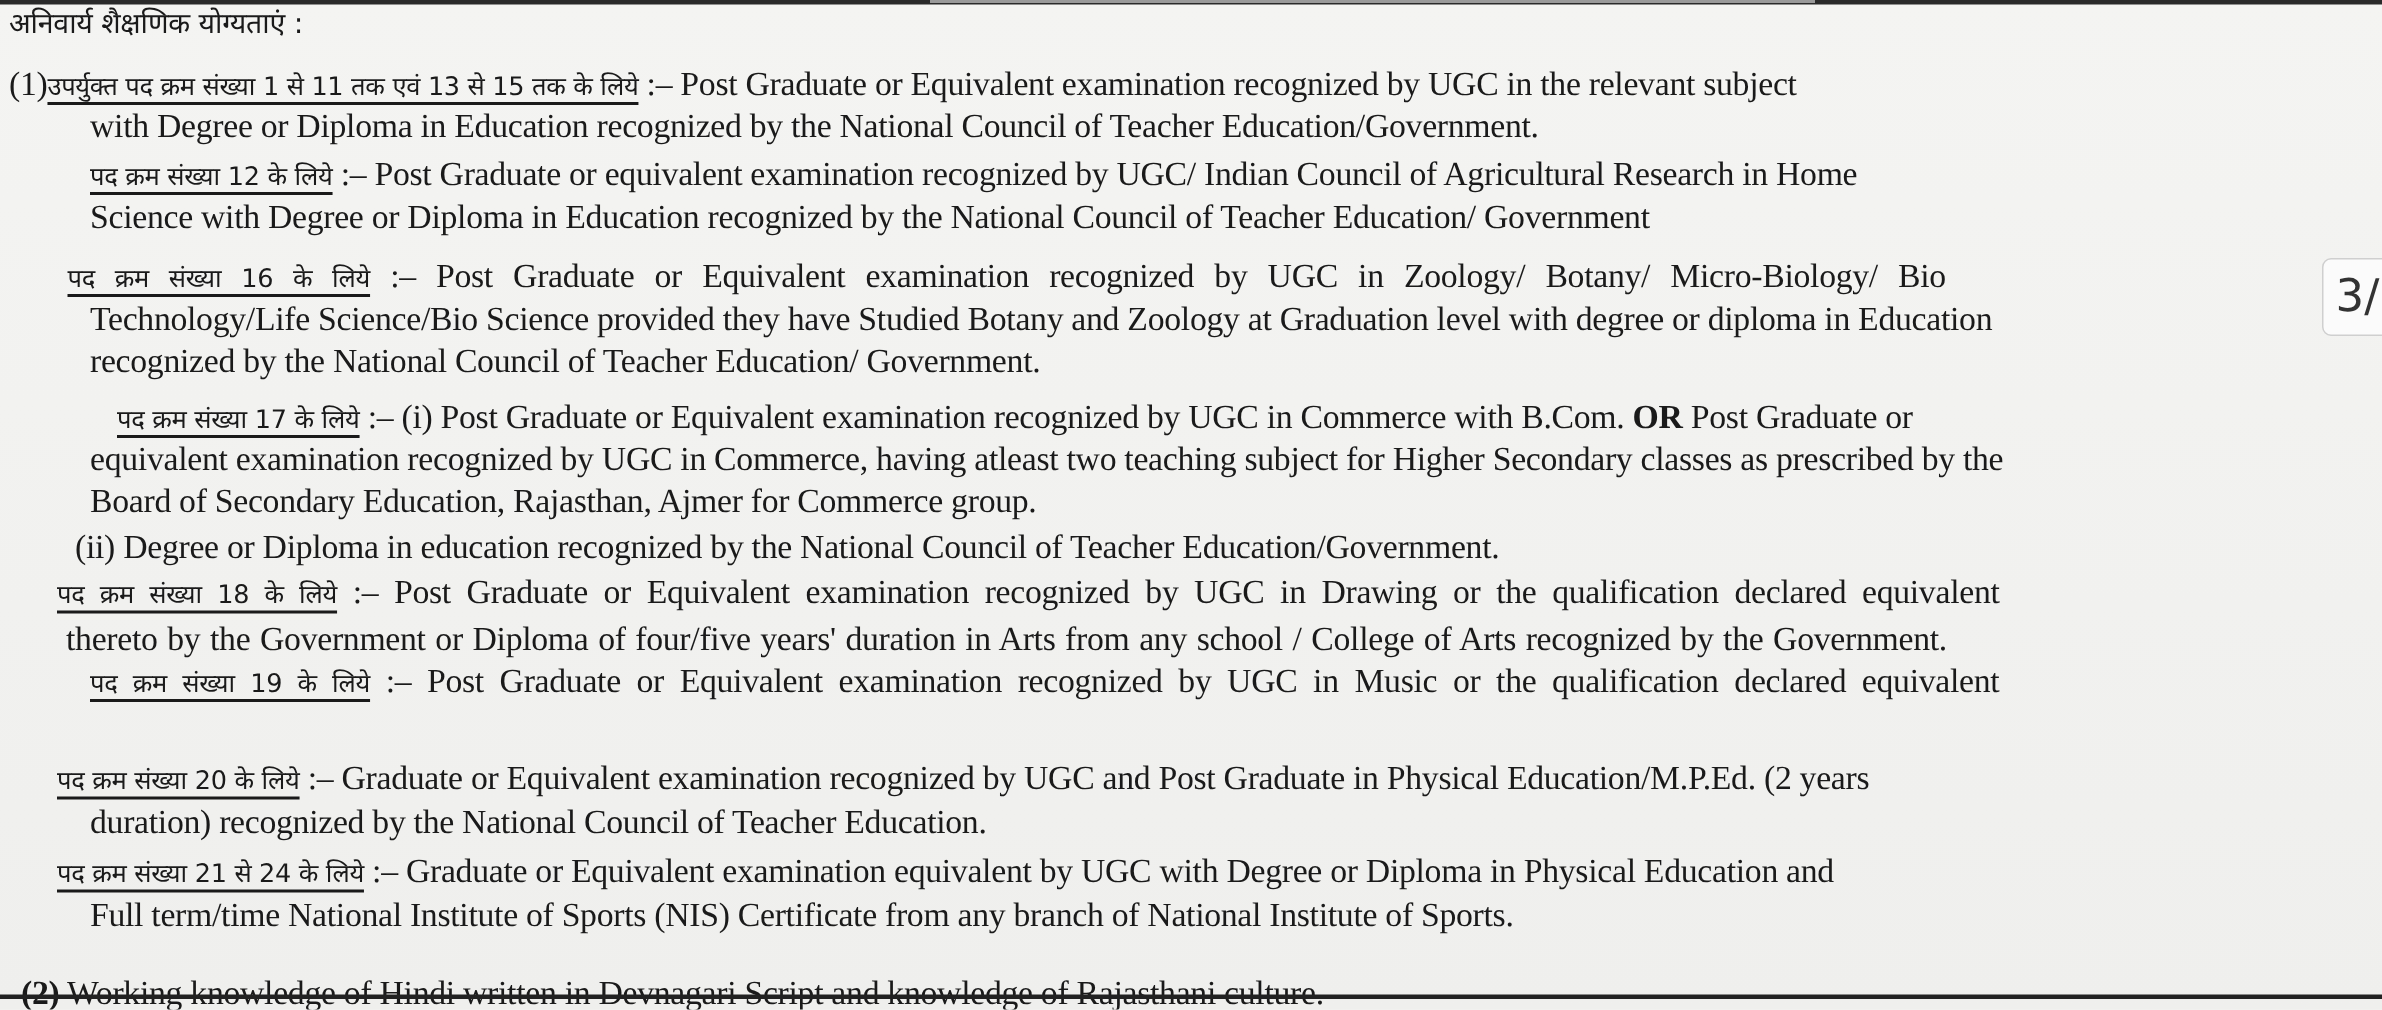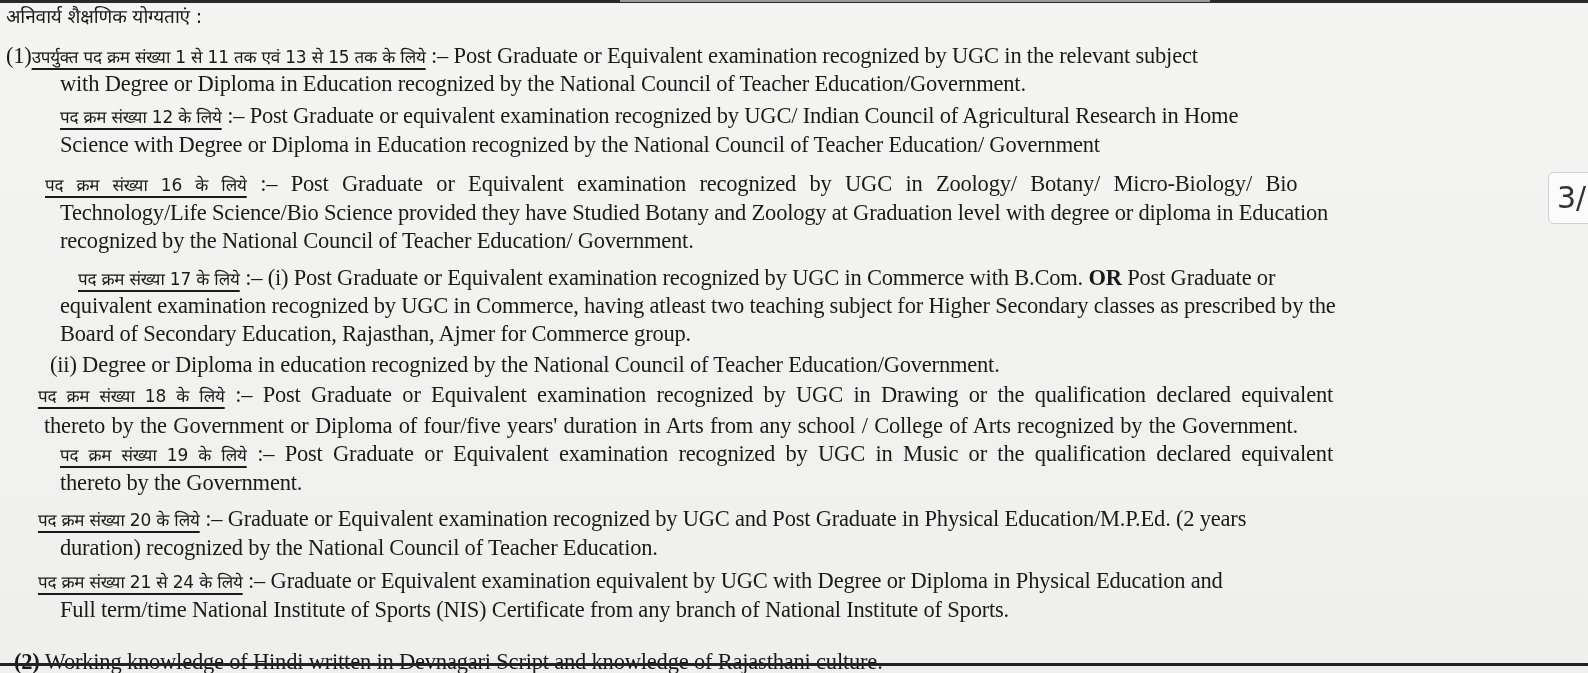--- a/index.html
+++ b/index.html
@@ -77,21 +77,20 @@
   <div class="line" style="left:50px; top:351px;text-align:center;">(ii) Degree or Diploma in education recognized by the National Council of Teacher Education/Government.</div>
 
   <div class="line" style="left:38px; top:381px; word-spacing:5px;">
     <span class="deva u">पद क्रम संख्या 18 के लिये</span><span> :– </span><span>Post Graduate or Equivalent examination recognized by UGC in Drawing or the qualification declared equivalent</span>
   </div>
   <div class="line" style="left:44px; top:412px; word-spacing:1px;">thereto by the Government or Diploma of four/five years' duration in Arts from any school / College of Arts recognized by the Government.</div>
 
   <div class="line" style="left:60px; top:440px; word-spacing:5px;">
     <span class="deva u">पद क्रम संख्या 19 के लिये</span><span> :– </span><span>Post Graduate or Equivalent examination recognized by UGC in Music or the qualification declared equivalent</span>
   </div>
-  <div class="line" style="left:60px; top:469px;">thereto by the Government.</div>
 
   <div class="line" style="left:38px; top:505px;">
     <span class="deva u">पद क्रम संख्या 20 के लिये</span><span> :– </span><span>Graduate or Equivalent examination recognized by UGC and Post Graduate in Physical Education/M.P.Ed. (2 years</span>
   </div>
   <div class="line" style="left:60px; top:534px;font-family:Liberation Serif, serif;">duration) recognized by the National Council of Teacher Education.</div>
 
   <div class="line" style="left:38px; top:567px;">
     <span class="deva u">पद क्रम संख्या 21 से 24 के लिये</span><span> :– </span><span>Graduate or Equivalent examination equivalent by UGC with  Degree or Diploma in Physical  Education and</span>
   </div>
   <div class="line" style="left:60px; top:596px;">Full term/time National Institute of Sports (NIS) Certificate from any branch of National Institute of Sports.</div>

